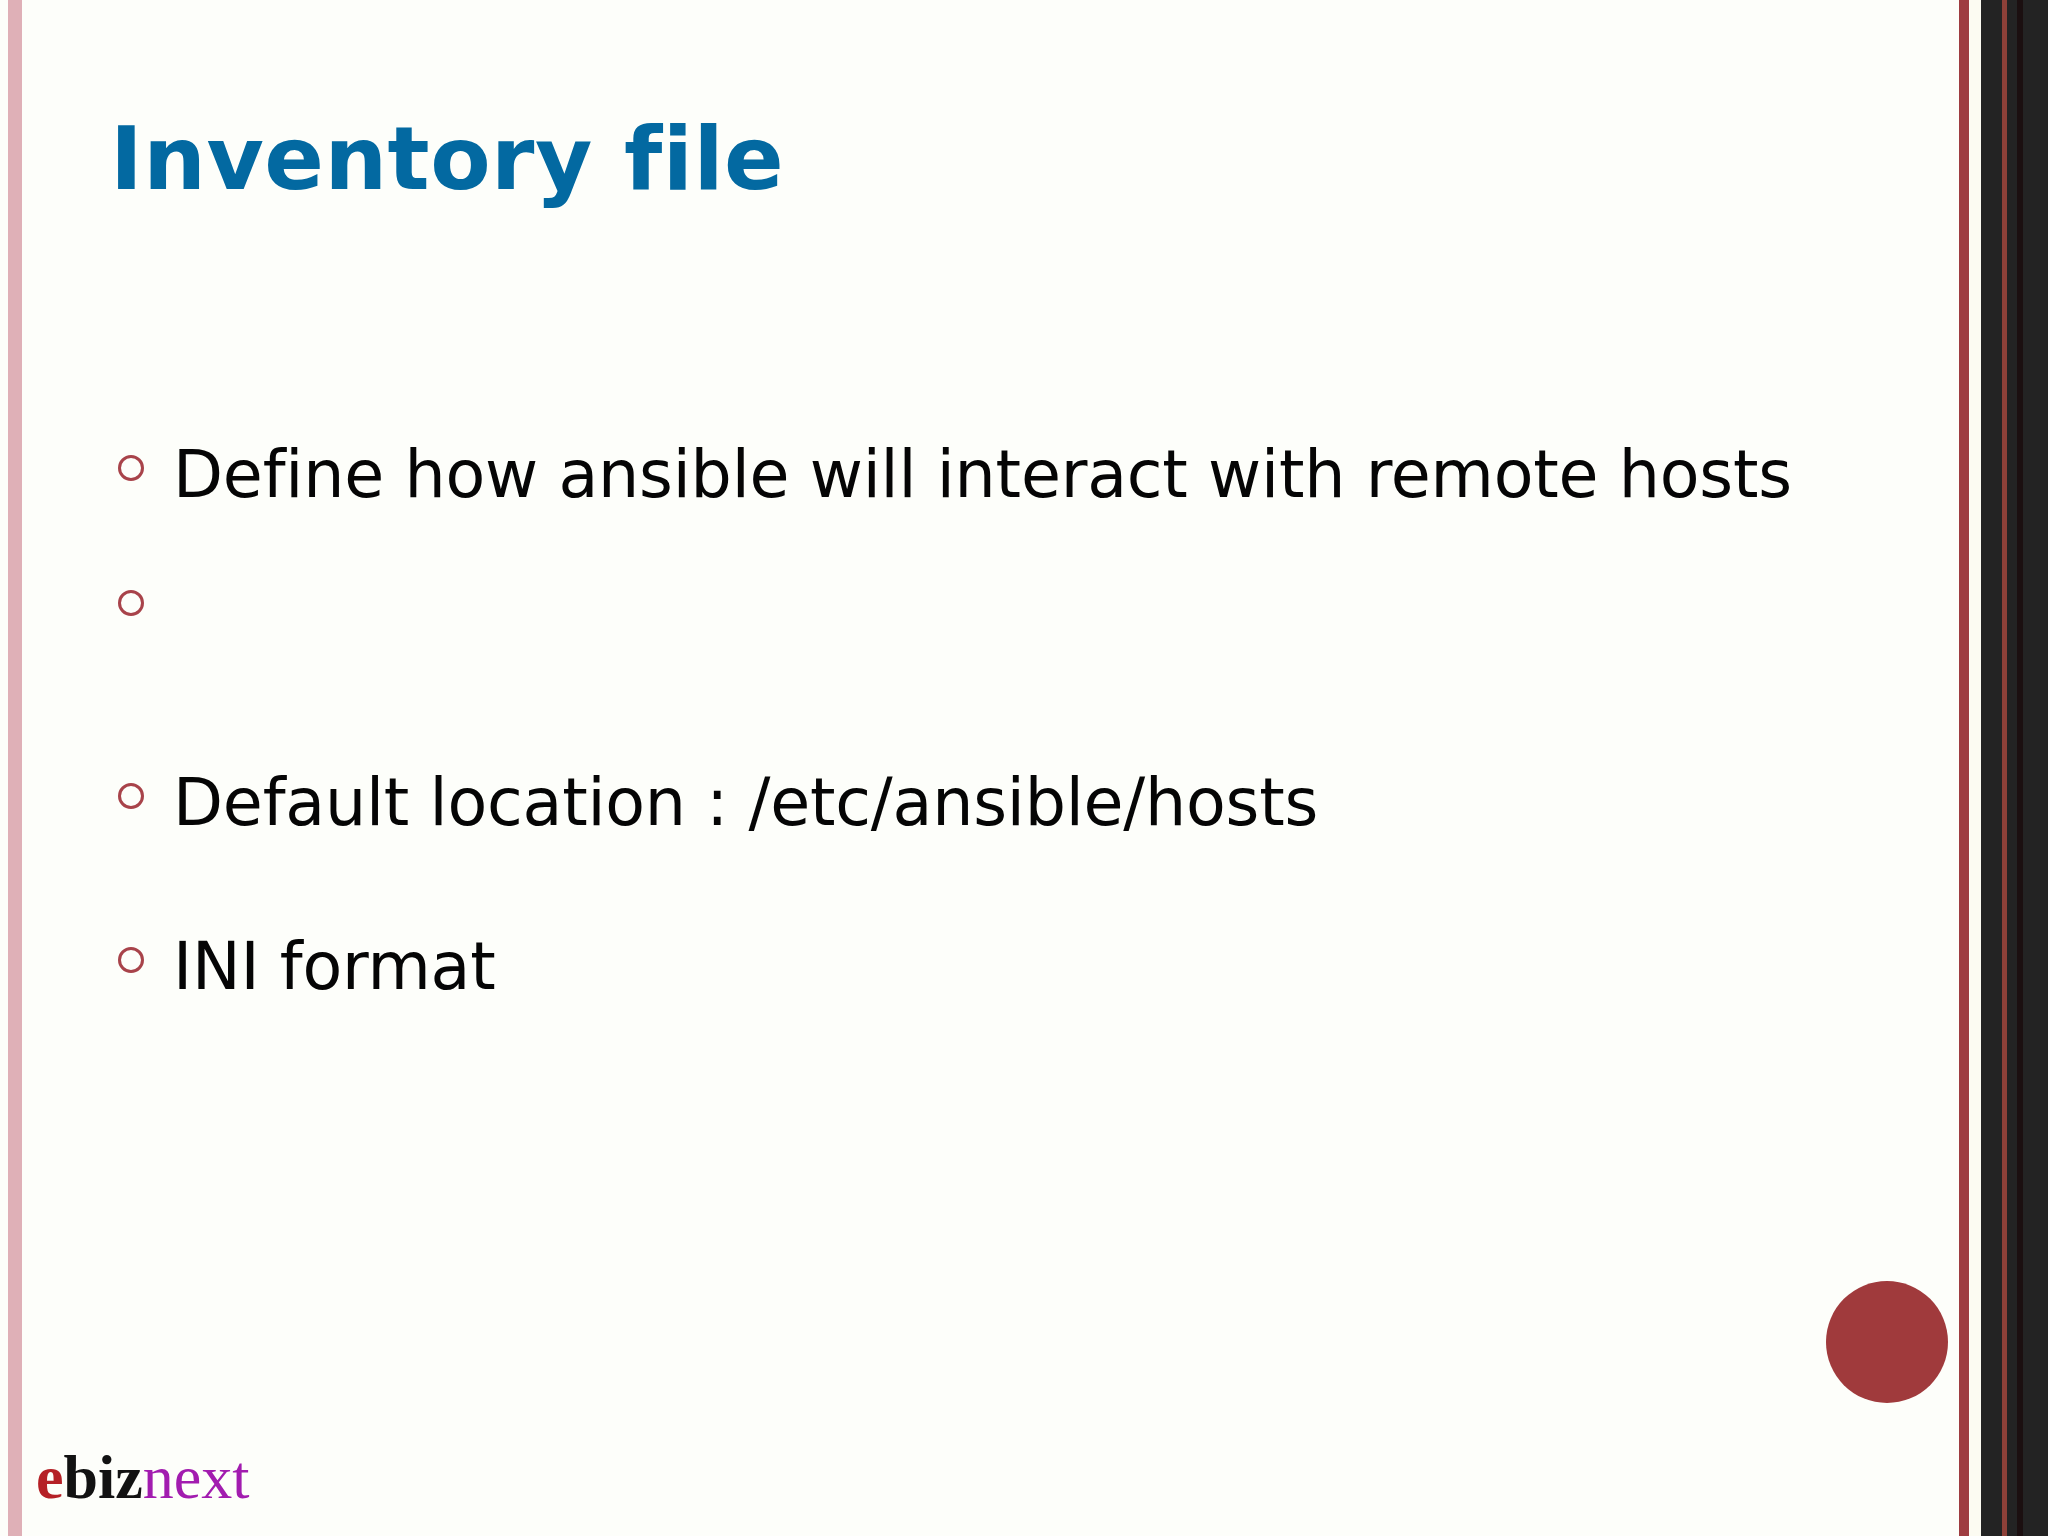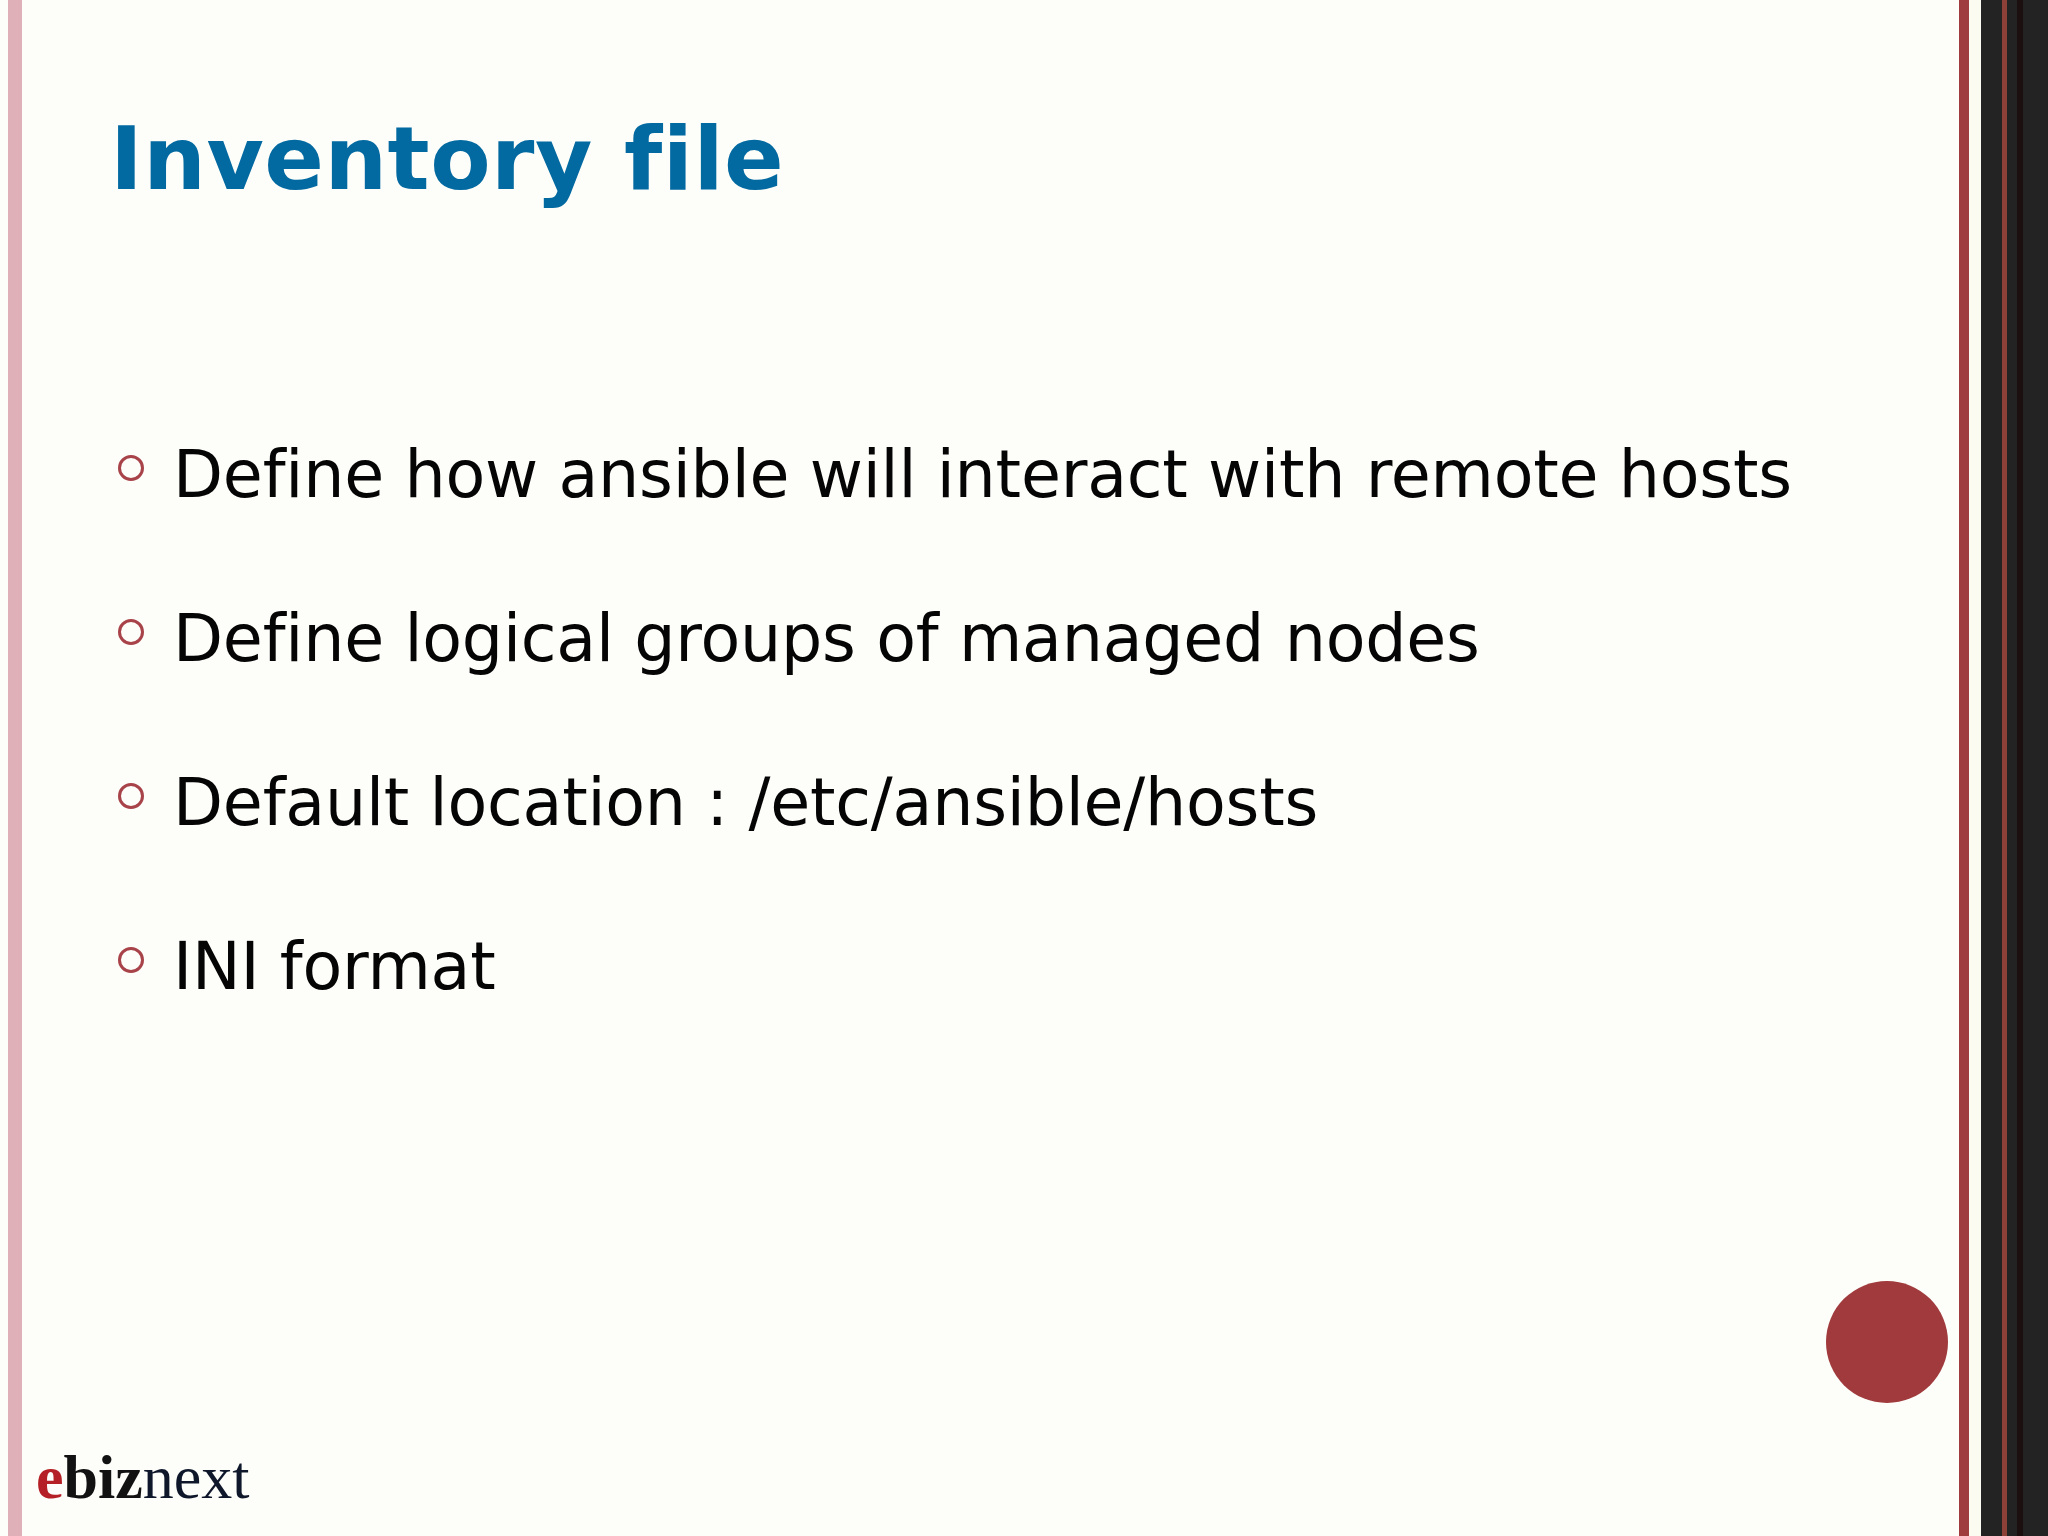--- a/index.html
+++ b/index.html
@@ -137,21 +137,21 @@
   .logo-e {
     color: #b52026;
     font-weight: bold;
   }
   .logo-biz {
     color: #121212;
     font-weight: bold;
     margin-top: 12px;
   }
   .logo-next {
-    color: #0f172a;
+    color: #a21caf;
     font-weight: normal;
   }
 </style>
 </head>
 <body>
 
 <div id="slide">
 
   <div class="left-rule"></div>
 
@@ -159,21 +159,20 @@
 
   <ul class="bullet-list" style="list-style:none;margin:0;padding:0;">
 
     <li class="bullet-row">
       <span class="bullet-marker"></span>
       <span class="bullet-text">Define how ansible will interact with remote hosts</span>
     </li>
 
     <li class="bullet-row">
       <span class="bullet-marker"></span>
-      <span class="bullet-text">Define logical groups of managed nodes</span>
     </li>
 
     <li class="bullet-row">
       <span class="bullet-marker"></span>
       <span class="bullet-text">Default location : /etc/ansible/hosts</span>
     </li>
 
     <li class="bullet-row">
       <span class="bullet-marker"></span>
       <span class="bullet-text">INI format</span>

